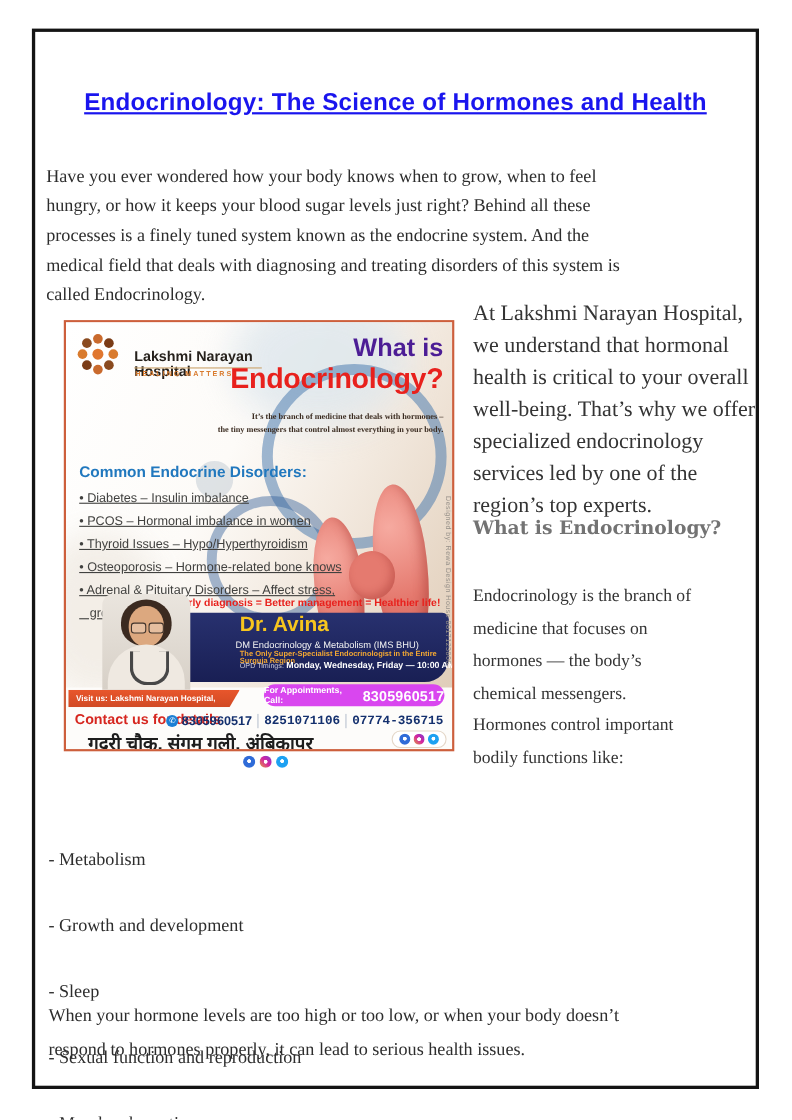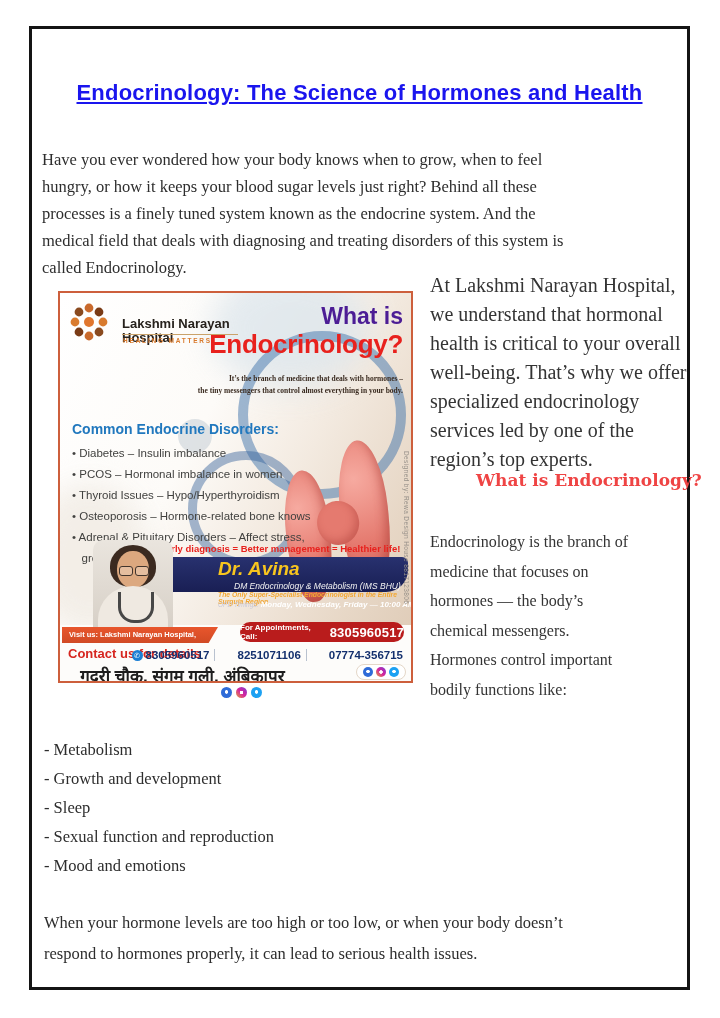--- a/index.html
+++ b/index.html
@@ -11,24 +11,24 @@
   .pre{white-space:pre;}
 
   
   .page-border{left:29px;top:26px;width:655px;height:958px;border:3px solid #141414;}
 
   
   .doc-title{left:32px;top:80px;width:655px;text-align:center;font-weight:bold;font-size:22px;
     color:#1a15ee;text-decoration:underline;letter-spacing:.2px;}
   .intro{left:42px;top:146px;font-family:"Liberation Serif",serif;font-size:16.5px;line-height:27px;color:#2d2d2d;}
   .rc-para1{left:430px;top:271px;font-family:"Liberation Serif",serif;font-size:20px;line-height:29px;color:#343434;}
-  .rc-heading{left:430px;top:470px;font-family:"DejaVu Serif",serif;font-weight:bold;font-size:17px;color:#ef4444;margin-left:46px;}
+  .rc-heading{left:430px;top:470px;font-family:"DejaVu Serif",serif;font-weight:bold;font-size:17px;color:#737373;}
   .rc-para2{left:430px;top:527px;font-family:"Liberation Serif",serif;font-size:16px;line-height:29.5px;color:#343434;}
   .body-list{left:44px;top:735px;font-family:"Liberation Serif",serif;font-size:16.5px;color:#2d2d2d;}
-  .body-list div{line-height:29px;}
+  .body-list div{line-height:29px;margin-top:31px;}
   .closing{left:44px;top:907px;font-family:"Liberation Serif",serif;font-size:16.5px;line-height:31px;color:#2d2d2d;}
 
   
   .flyer{left:58px;top:291px;width:351px;height:388px;border:2px solid #cd5f3c;overflow:hidden;background:#fff;}
   .flyer *{position:absolute;}
   .f-bg{left:0;top:0;width:351px;height:388px;
     background:linear-gradient(118deg,#ffffff 0%,#fdfbf8 38%,#f3eae0 60%,#e7d7c6 82%,#ddc9b4 100%);z-index:0;}
   .f-blob1{left:150px;top:-25px;width:160px;height:120px;background:#dde6ec;border-radius:50%;filter:blur(16px);opacity:.8;z-index:0;}
   .f-blob2{left:-30px;top:190px;width:120px;height:150px;background:#f2ede6;border-radius:50%;filter:blur(14px);opacity:.9;z-index:0;}
   .ring1{left:178px;top:38px;width:148px;height:148px;border:10px solid #3f74ab;border-radius:50%;opacity:.5;z-index:1;}
@@ -46,62 +46,62 @@
   .hosp-name{left:62px;top:24px;font-weight:bold;font-size:13px;line-height:14px;color:#26211c;z-index:2;}
   .hosp-rule{left:62px;top:41px;width:116px;height:1px;background:#caa26a;z-index:2;}
   .hosp-tagline{left:63px;top:44px;font-weight:bold;font-size:6.5px;letter-spacing:1.8px;color:#d97b2e;z-index:2;}
 
   .what-is{right:8px;top:10px;font-weight:bold;font-size:23px;color:#4c1d95;text-align:right;z-index:2;}
   .endo-title{right:8px;top:36px;font-weight:bold;font-size:26px;color:#e8211d;text-align:right;letter-spacing:-.3px;z-index:2;}
   .f-sub{right:8px;top:80px;font-family:"Liberation Serif",serif;font-weight:bold;font-size:7.5px;line-height:12px;
     color:#3a2b20;text-align:right;z-index:2;}
 
   .dis-head{left:12px;top:128px;font-weight:bold;font-size:14px;color:#2178be;z-index:2;}
-  .dis-list{left:12px;top:150px;font-size:11.5px;color:#41413f;z-index:2;position:absolute;}
+  .dis-list{left:12px;top:150px;font-size:11.5px;color:#41413f;z-index:2;position:absolute;text-decoration:underline;}
   .dis-list div{position:static;line-height:21px;white-space:pre;}
 
   .slogan{left:95px;top:250px;width:250px;text-align:center;font-weight:bold;font-size:9.5px;color:#e8211d;z-index:2;}
 
-  .dr-panel{left:42px;top:264px;width:306px;height:35px;border-radius:22px 6px 22px 6px;
-    background:linear-gradient(#28316f,#191f54);z-index:2;font-style:italic;}
+  .dr-panel{left:42px;top:264px;width:306px;height:63px;border-radius:22px 6px 22px 6px;
+    background:linear-gradient(#28316f,#191f54);z-index:2;}
   .dr-name{left:116px;top:1px;font-weight:bold;font-size:19px;color:#f7c51e;}
-  .dr-dm{left:132px;top:24px;font-size:8.5px;color:#f2f2f2;}
+  .dr-dm{left:112px;top:24px;font-size:8.5px;color:#f2f2f2;}
   .dr-spec{left:116px;top:34px;font-weight:bold;font-size:6.8px;color:#f2a733;}
   .dr-opd{left:116px;top:43px;font-size:8px;color:#ffffff;white-space:nowrap;}
   .dr-opd .opd-label{position:static;font-size:6.5px;color:#c9c9d8;font-weight:normal;}
   .dr-opd .opd-value{position:static;font-weight:bold;}
 
   .photo{left:33px;top:247px;width:80px;height:87px;border-radius:10px 10px 0 0;overflow:hidden;
     background:linear-gradient(#eae5de,#d7d0c7);z-index:4;}
   .ph-hair{left:17px;top:5px;width:46px;height:42px;background:#3b2a20;border-radius:50% 50% 44% 44%;}
   .ph-face{left:24px;top:11px;width:32px;height:37px;background:#dca87f;border-radius:48%;}
   .ph-glass-l{left:26px;top:26px;width:12px;height:8px;border:1.5px solid #41342c;border-radius:3px;background:rgba(255,255,255,.25);}
   .ph-glass-r{left:42px;top:26px;width:12px;height:8px;border:1.5px solid #41342c;border-radius:3px;background:rgba(255,255,255,.25);}
   .ph-body{left:5px;top:46px;width:70px;height:41px;background:#efe9e1;border-radius:55% 55% 0 0/90% 90% 0 0;}
   .ph-steth{left:25px;top:52px;width:30px;height:28px;border:3px solid #474747;border-top:none;border-radius:0 0 16px 16px;}
 
   .bottom-strip{left:0;top:332px;width:351px;height:56px;background:#fdfcfa;z-index:3;}
 
   .visit-banner{left:2px;top:334px;width:156px;height:16px;background:linear-gradient(#e8562c,#d14a24);
     clip-path:polygon(0 0,100% 0,94% 100%,0 100%);z-index:5;}
   .visit-banner span{position:static;display:block;font-weight:bold;font-size:7.5px;line-height:16px;color:#fff;padding-left:7px;}
 
-  .appt-pill{left:180px;top:329px;width:164px;height:20px;background:#b91c1c;border-radius:11px;z-index:5;
+  .appt-pill{left:180px;top:329px;width:164px;height:20px;background:#d946ef;border-radius:11px;z-index:5;
     display:flex;align-items:center;justify-content:center;gap:15px;color:#fff;}
   .appt-pill span{position:static;}
   .appt-label{font-weight:bold;font-size:8px;}
   .appt-number{font-weight:bold;font-size:13px;letter-spacing:.2px;}
 
   .contact-head{left:8px;top:353px;font-weight:bold;font-size:13px;color:#d6261f;z-index:5;}
   .phones{right:8px;top:356px;display:flex;align-items:center;gap:0;z-index:5;}
   .phones span{position:static;}
   .phone-icon{width:11px;height:11px;border-radius:50%;background:#1b7fd4;color:#fff;font-size:7px;line-height:11px;
     text-align:center;margin-right:3px;}
   .phone-num{font-weight:bold;font-size:11.5px;color:#14306e;}
-  .phone-num + .phone-num{border-left:1px solid #b9c2cf;margin-left:5px;padding-left:22px;}
+  .phone-num + .phone-num{border-left:1px solid #b9c2cf;margin-left:5px;padding-left:5px;font-family:Liberation Mono, monospace;}
 
   .addr-row{left:8px;top:371px;display:flex;align-items:center;gap:4px;z-index:5;}
   .addr-row span{position:static;}
   .pin-icon{width:10px;height:10px;border-radius:50% 50% 50% 0;transform:rotate(-45deg);background:#1b7fd4;display:inline-block;}
   .addr-text{font-weight:bold;font-size:17px;color:#1d1d1d;}
   .globe-icon{width:10px;height:10px;border-radius:50%;border:1.5px solid #1b7fd4;box-sizing:border-box;display:inline-block;
     background:linear-gradient(90deg,transparent 44%,#1b7fd4 44%,#1b7fd4 56%,transparent 56%);}
   .site-text{font-weight:bold;font-size:11px;color:#333;}
 
   .social-pill{right:5px;top:371px;width:48px;height:14px;background:#fff;border:1px solid #e4d7c8;border-radius:8px;

